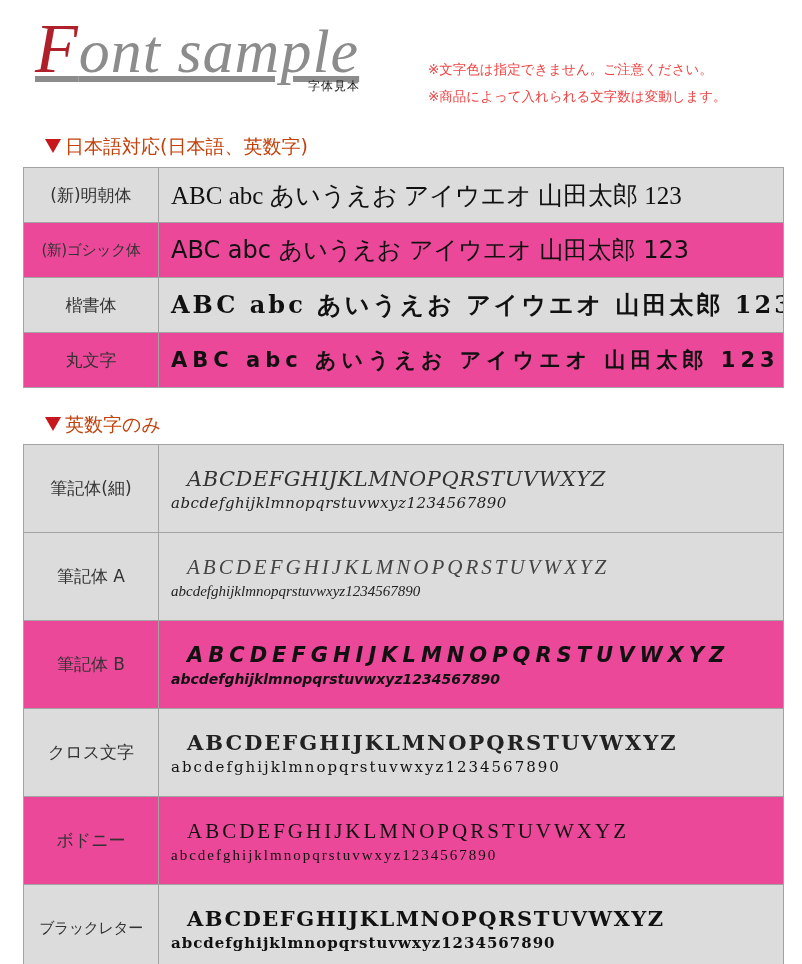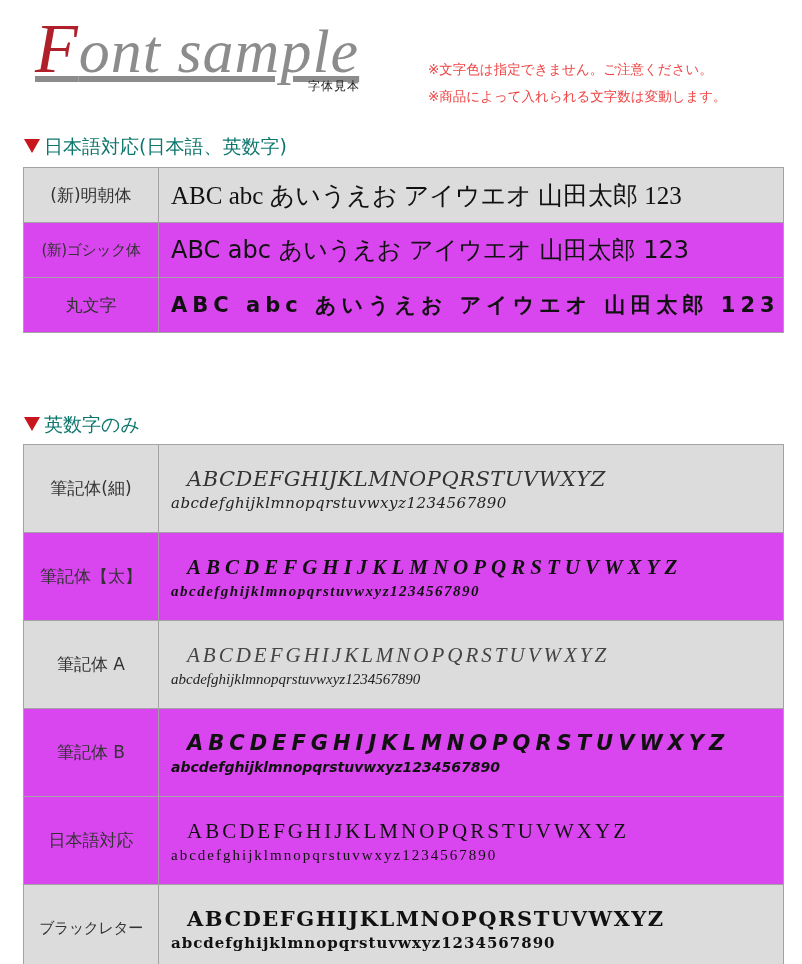--- a/index.html
+++ b/index.html
@@ -11,35 +11,35 @@
       position:absolute; left:35px; top:14px; font-family:"Liberation Serif", "DejaVu Serif", serif;
       font-style:italic; font-size:62px; line-height:70px; color:#8c8c8c; letter-spacing:1px; white-space:nowrap;text-decoration:underline;
     }
     .title .first { color:#b0202a; font-size:70px; }
     .subtitle-jp {
       position:absolute; left:308px; top:75px; font-size:12px; line-height:22px; color:#1a1a1a; letter-spacing:1px;
       background:rgba(255,255,255,0.0);
     }
     .notes { position:absolute; left:428px; top:56px; font-size:13.5px; line-height:27px; color:#ef4444; }
     .section-heading {
-      position:absolute; left:24px; font-size:19px; line-height:24px; color:#0f766e; white-space:nowrap;
+      position:absolute; left:45px; font-size:19px; line-height:24px; color:#c2410c; white-space:nowrap;
     }
     .tri {
       display:inline-block; width:0; height:0; border-left:8px solid transparent; border-right:8px solid transparent;
       border-top:14px solid #c8161d; margin-right:4px; vertical-align:0px;
     }
     table.fonts {
       position:absolute; left:23px; width:761px; border-collapse:collapse; table-layout:fixed;
     }
     table.fonts td { border:1px solid #a3a3a3; padding:1px; }
     table.fonts td.label {
       width:132px; text-align:center; font-size:17px; color:#333; white-space:nowrap; overflow:hidden;
     }
     table.fonts tr.gray td { background:#dcdcdc; }
-    table.fonts tr.white td { background:#d946ef; }
+    table.fonts tr.white td { background:#ec4899; }
     #t1 { top:167px; }
     #t1 tr { height:55px; }
     #t2 { top:444px; }
     #t2 tr { height:88px; }
     .sample { padding-left:12px !important; white-space:nowrap; overflow:hidden; color:#111; }
     .s-mincho { font-family:"Liberation Serif", "DejaVu Serif", serif; font-size:25px; }
     .s-gothic { font-family:"DejaVu Sans", sans-serif; font-size:24px; }
     .s-kaisho { font-family:"DejaVu Serif", serif; font-size:24px; letter-spacing:3px; font-weight:bold; }
     .s-maru { font-family:"DejaVu Sans", sans-serif; font-size:21px; letter-spacing:5px; font-weight:bold; }
     .line-up { display:block; line-height:28px;margin-left:16px; }
@@ -78,63 +78,67 @@
 <table class="fonts" id="t1">
   <tbody>
       <tr class="gray">
     <td class="label">(新)明朝体</td>
     <td class="sample s-mincho">ABC abc あいうえお アイウエオ 山田太郎 123</td>
   </tr>
   <tr class="white">
     <td class="label lbl-small">(新)ゴシック体</td>
     <td class="sample s-gothic">ABC abc あいうえお アイウエオ 山田太郎 123</td>
   </tr>
+  <tr class="gray">
+    <td class="label">楷書体</td>
+    <td class="sample s-kaisho">ABC abc あいうえお アイウエオ 山田太郎 123</td>
+  </tr>
   <tr class="white">
     <td class="label">丸文字</td>
     <td class="sample s-maru">ABC abc あいうえお アイウエオ 山田太郎 123</td>
   </tr>
 </tbody>
   </table>
 
 <div class="section-heading" style="top:412px;">
   <span class="tri"></span><span>英数字のみ</span>
 </div>
 
 <table class="fonts" id="t2">
   <tbody>
       <tr class="gray">
     <td class="label">筆記体(細)</td>
     <td class="sample sc-thin">
       <span class="line-up">ABCDEFGHIJKLMNOPQRSTUVWXYZ</span>
       <span class="line-low">abcdefghijklmnopqrstuvwxyz1234567890</span>
     </td>
   </tr>
-  <tr class="white">
-    <td class="label">筆記体【太】</td>
-    <td class="sample sc-bold">
-      <span class="line-up">ABCDEFGHIJKLMNOPQRSTUVWXYZ</span>
-      <span class="line-low">abcdefghijklmnopqrstuvwxyz1234567890</span>
-    </td>
-  </tr>
   <tr class="gray">
     <td class="label">筆記体 A</td>
     <td class="sample sc-a">
       <span class="line-up">ABCDEFGHIJKLMNOPQRSTUVWXYZ</span>
       <span class="line-low">abcdefghijklmnopqrstuvwxyz1234567890</span>
     </td>
   </tr>
   <tr class="white">
     <td class="label">筆記体 B</td>
     <td class="sample sc-b">
       <span class="line-up">ABCDEFGHIJKLMNOPQRSTUVWXYZ</span>
       <span class="line-low">abcdefghijklmnopqrstuvwxyz1234567890</span>
     </td>
   </tr>
+  <tr class="gray">
+    <td class="label">クロス文字</td>
+    <td class="sample sc-cross">
+      <span class="line-up">ABCDEFGHIJKLMNOPQRSTUVWXYZ</span>
+      <span class="line-low">abcdefghijklmnopqrstuvwxyz1234567890</span>
+    </td>
+  </tr>
   <tr class="white">
-    <td class="label">日本語対応</td>
+    <td class="label">ボドニー</td>
     <td class="sample sc-bodoni">
       <span class="line-up">ABCDEFGHIJKLMNOPQRSTUVWXYZ</span>
       <span class="line-low">abcdefghijklmnopqrstuvwxyz1234567890</span>
     </td>
   </tr>
   <tr class="gray">
     <td class="label lbl-small">ブラックレター</td>
     <td class="sample sc-black">
       <span class="line-up">ABCDEFGHIJKLMNOPQRSTUVWXYZ</span>
       <span class="line-low">abcdefghijklmnopqrstuvwxyz1234567890</span>

